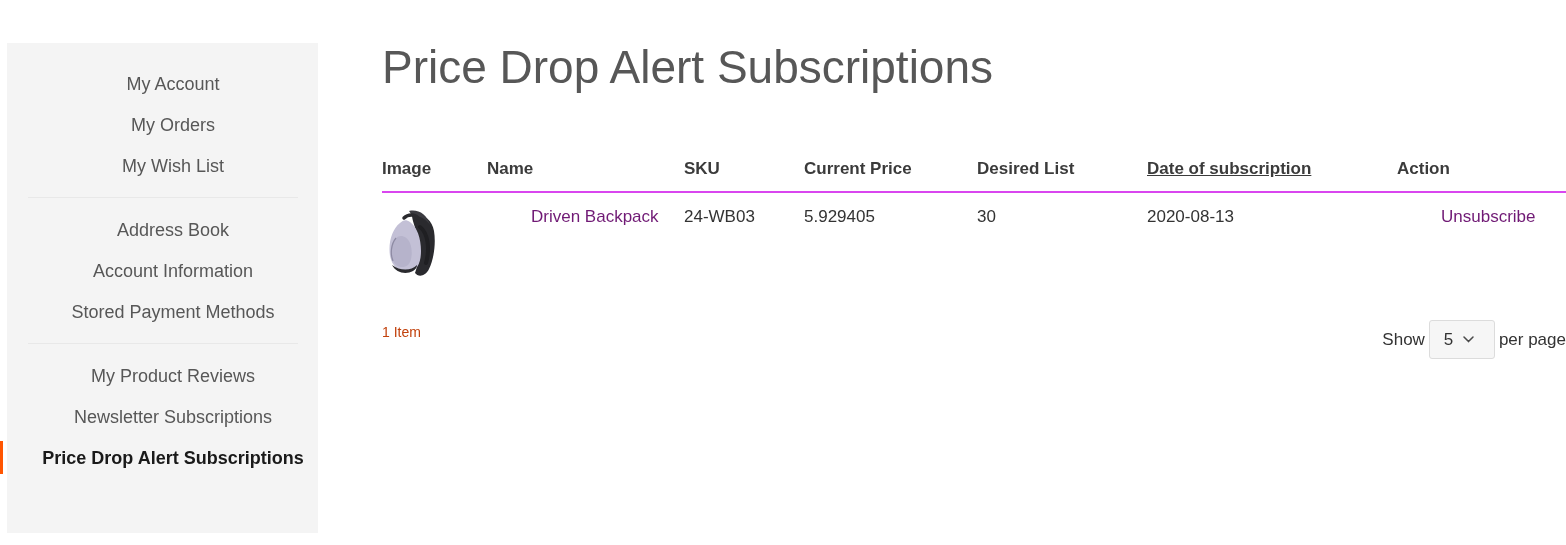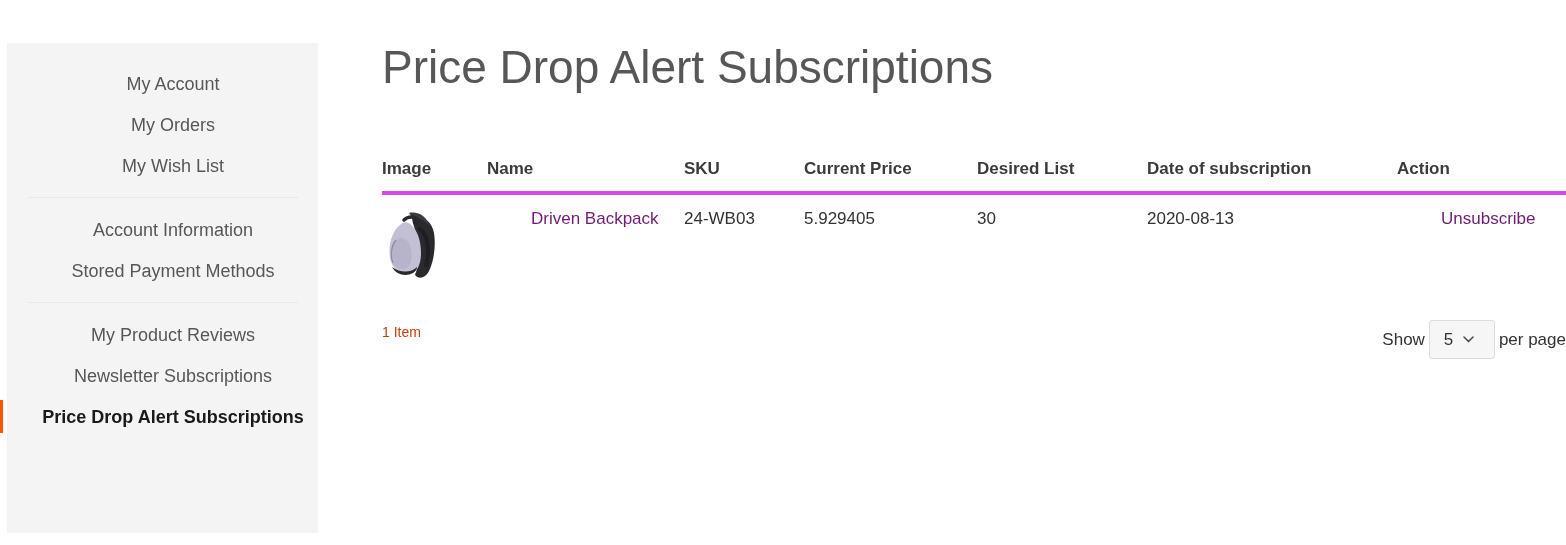--- a/index.html
+++ b/index.html
@@ -99,21 +99,21 @@
     border-collapse: collapse;
     width: 100%;
     table-layout: fixed;
   }
   table.subs th {
     text-align: left;
     font-size: 17px;
     font-weight: bold;
     color: #3b3b3b;
     padding: 9px 0 12px 0;
-    border-bottom: 4px solid #d946ef;
+    border-bottom: 2px solid #d946ef;
     vertical-align: bottom;
   }
   table.subs td {
     text-align: left;
     font-size: 17px;
     color: #333333;
     padding: 14px 0 0 0;
     vertical-align: top;
   }
   .col-image   { width: 105px; }
@@ -127,21 +127,21 @@
   .th-pad-image   { padding-left: 12px; }
   .td-pad-image   { padding-left: 8px; }
   .th-pad-name    { padding-left: 12px; }
   .td-pad-name    { padding-left: 12px; }
   .th-pad-sku     { padding-left: 6px; }
   .td-pad-sku     { padding-left: 6px; }
   .th-pad-price   { padding-left: 5px; }
   .td-pad-price   { padding-left: 5px; }
   .th-pad-desired { padding-left: 5px; }
   .td-pad-desired { padding-left: 5px; }
-  .th-pad-date    { padding-left: 4px; }
+  .th-pad-date    { padding-left: 4px; text-decoration: underline; }
   .td-pad-date    { padding-left: 4px; }
   .th-pad-action  { padding-left: 4px; }
   .td-pad-action  { padding-left: 4px; }
 
   a.link {
     color: #701a75;
     text-decoration: none;
     cursor: pointer;
     font-size: 17px;
     margin-left: 44px;
@@ -221,20 +221,23 @@
       <span class="nav-label">My Orders</span>
     </li>
     <li class="nav-item">
       <span class="nav-label">My Wish List</span>
     </li>
   </ul>
 
   <div class="nav-divider"></div>
 
   <ul class="nav-group">
+    <li class="nav-item">
+      <span class="nav-label">Address Book</span>
+    </li>
     <li class="nav-item">
       <span class="nav-label">Account Information</span>
     </li>
     <li class="nav-item">
       <span class="nav-label">Stored Payment Methods</span>
     </li>
   </ul>
 
   <div class="nav-divider"></div>
 

